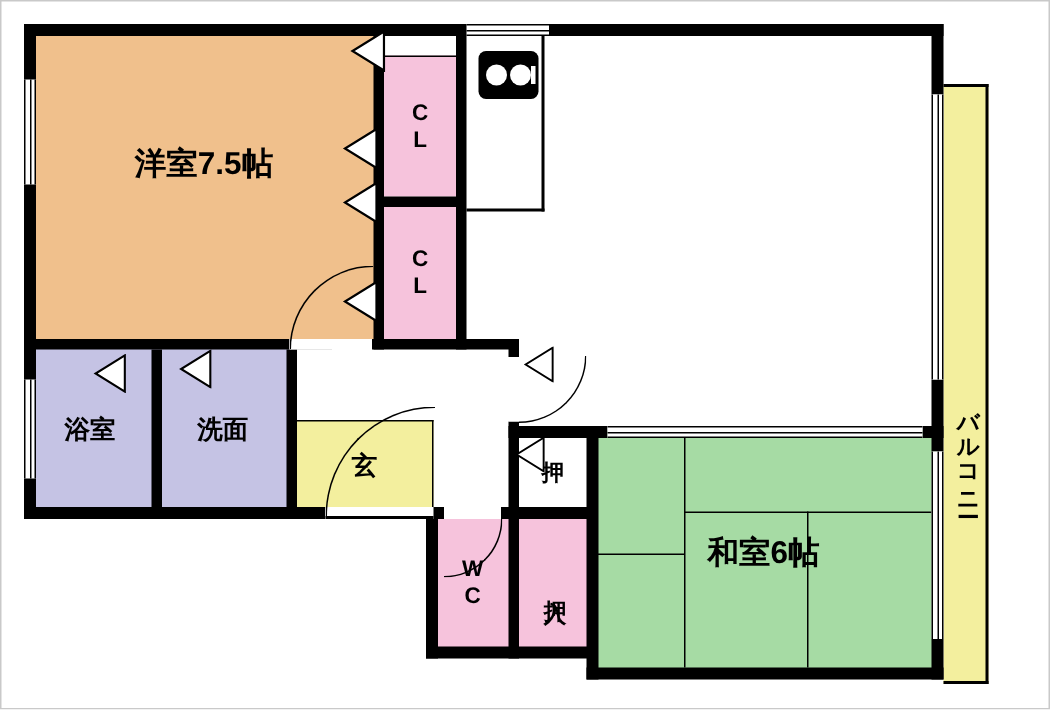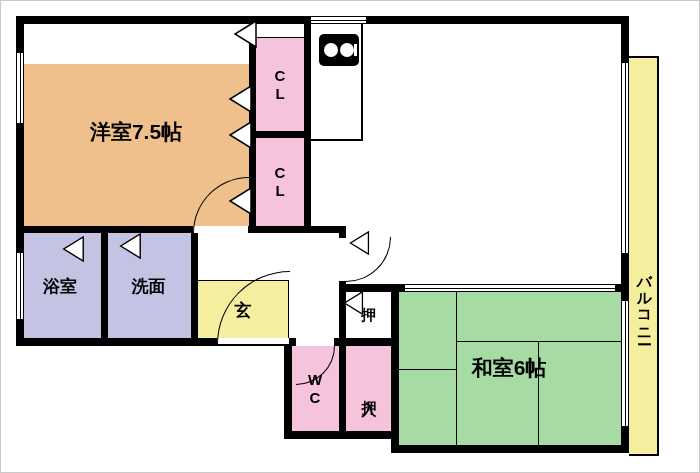--- a/index.html
+++ b/index.html
@@ -26,21 +26,21 @@
   .c-yellow{background:#f3ef9e;}
   .c-lav{background:#c5c3e4;}
   .c-green{background:#a6dba4;}
   .c-white{background:#ffffff;}
 </style>
 </head>
 <body>
 
 <div id="plan">
 
-  <div class="room c-peach" style="left:15px;top:15px;width:240px;height:168px;padding-bottom:32px;margin-top:48px;">
+  <div class="room c-peach" style="left:15px;top:15px;width:240px;height:217px;padding-bottom:32px;">
     <span class="lbl" style="font-size:21px;">洋室7.5帖</span>
   </div>
 
   <div class="room c-white" style="left:255px;top:15px;width:55px;height:217px;"></div>
   <div class="room c-pink" style="left:255px;top:36px;width:48px;height:94px;border-top:1px solid #000;">
     <span class="lbl vtext" style="font-size:15px;">CL</span>
   </div>
   <div class="room c-pink" style="left:255px;top:137px;width:48px;height:88px;">
     <span class="lbl vtext" style="font-size:15px;">CL</span>
   </div>

